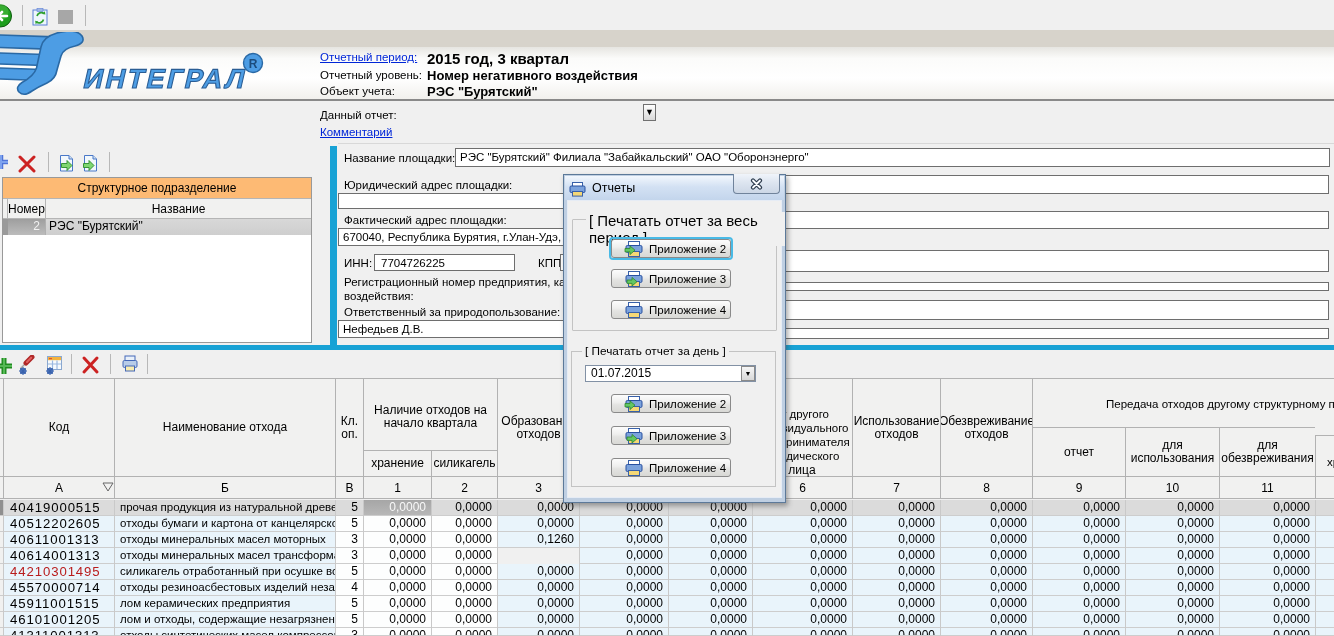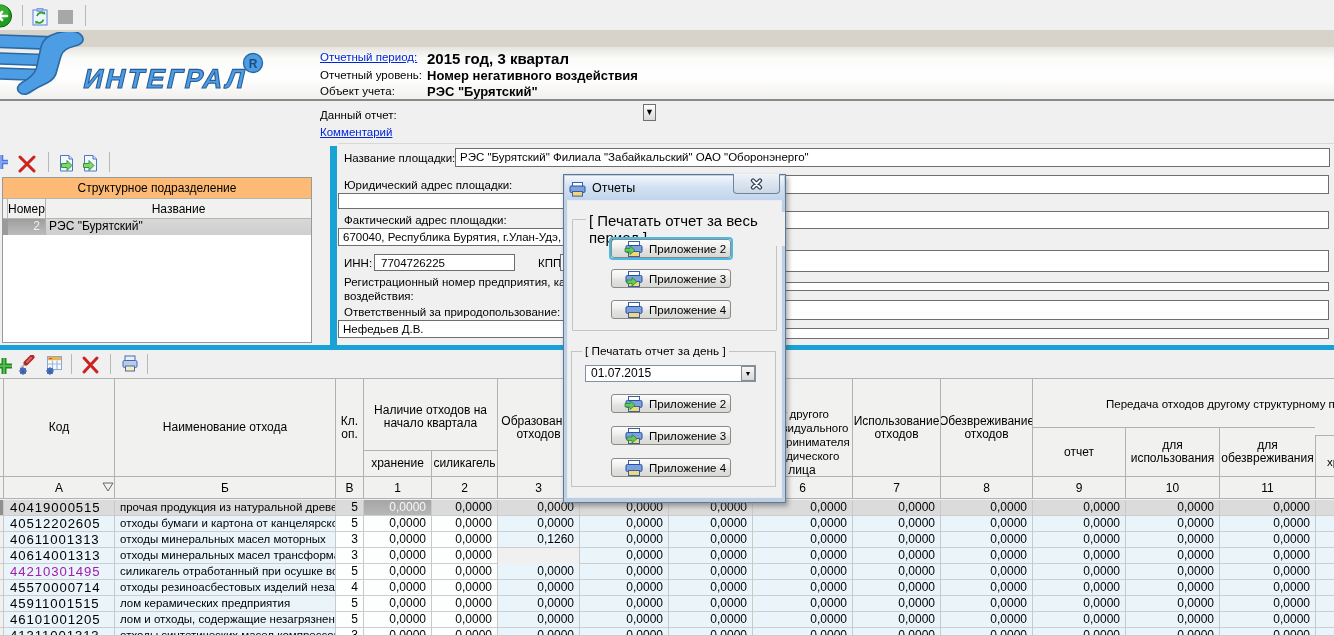--- a/index.html
+++ b/index.html
@@ -328,21 +328,21 @@
 <div class="abs" style="left:579px;top:548px;width:1px;height:16px;background:#c9c9c9"></div>
 <div class="abs" style="left:668px;top:548px;width:1px;height:16px;background:#c9c9c9"></div>
 <div class="abs" style="left:752px;top:548px;width:1px;height:16px;background:#c9c9c9"></div>
 <div class="abs" style="left:852px;top:548px;width:1px;height:16px;background:#c9c9c9"></div>
 <div class="abs" style="left:940px;top:548px;width:1px;height:16px;background:#c9c9c9"></div>
 <div class="abs" style="left:1032px;top:548px;width:1px;height:16px;background:#c9c9c9"></div>
 <div class="abs" style="left:1125px;top:548px;width:1px;height:16px;background:#c9c9c9"></div>
 <div class="abs" style="left:1219px;top:548px;width:1px;height:16px;background:#c9c9c9"></div>
 <div class="abs" style="left:1315px;top:548px;width:1px;height:16px;background:#c9c9c9"></div>
 <div class="abs" style="left:0;top:564px;width:3px;height:16px;background:#f1f1f0;border-bottom:1px solid #cdcdcd"></div>
-<div class="cell" style="left:4px;top:564px;width:110px;height:16px;background:#e9f4fb;padding-left:5px;border-bottom:1px solid #cdcdcd;color:#a21caf;line-height:15px;font-size:13.2px;letter-spacing:0.9px;padding-left:6px">44210301495</div>
+<div class="cell" style="left:4px;top:564px;width:110px;height:16px;background:#e9f4fb;padding-left:5px;border-bottom:1px solid #cdcdcd;color:#b91c1c;line-height:15px;font-size:13.2px;letter-spacing:0.9px;padding-left:6px">44210301495</div>
 <div class="cell" style="left:115px;top:564px;width:220px;height:16px;background:#e9f4fb;padding-left:5px;border-bottom:1px solid #cdcdcd;color:#000;line-height:15px;font-size:11.5px">силикагель отработанный при осушке воздуха и газов</div>
 <div class="cell" style="left:336px;top:564px;width:27px;height:16px;background:#fdfefe;padding-right:5px;text-align:right;border-bottom:1px solid #cdcdcd;color:#000;line-height:15px;">5</div>
 <div class="cell" style="left:364px;top:564px;width:67px;height:16px;background:#fdfefe;padding-right:5px;text-align:right;border-bottom:1px solid #cdcdcd;color:#000;line-height:15px;">0,0000</div>
 <div class="cell" style="left:432px;top:564px;width:65px;height:16px;background:#fdfefe;padding-right:5px;text-align:right;border-bottom:1px solid #cdcdcd;color:#000;line-height:15px;">0,0000</div>
 <div class="cell" style="left:498px;top:564px;width:81px;height:16px;background:#e9f4fb;padding-right:5px;text-align:right;border-bottom:1px solid #cdcdcd;color:#000;line-height:15px;">0,0000</div>
 <div class="cell" style="left:580px;top:564px;width:88px;height:16px;background:#e9f4fb;padding-right:5px;text-align:right;border-bottom:1px solid #cdcdcd;color:#000;line-height:15px;">0,0000</div>
 <div class="cell" style="left:669px;top:564px;width:83px;height:16px;background:#e9f4fb;padding-right:5px;text-align:right;border-bottom:1px solid #cdcdcd;color:#000;line-height:15px;">0,0000</div>
 <div class="cell" style="left:753px;top:564px;width:99px;height:16px;background:#e9f4fb;padding-right:5px;text-align:right;border-bottom:1px solid #cdcdcd;color:#000;line-height:15px;">0,0000</div>
 <div class="cell" style="left:853px;top:564px;width:87px;height:16px;background:#e9f4fb;padding-right:5px;text-align:right;border-bottom:1px solid #cdcdcd;color:#000;line-height:15px;">0,0000</div>
 <div class="cell" style="left:941px;top:564px;width:91px;height:16px;background:#e9f4fb;padding-right:5px;text-align:right;border-bottom:1px solid #cdcdcd;color:#000;line-height:15px;">0,0000</div>

